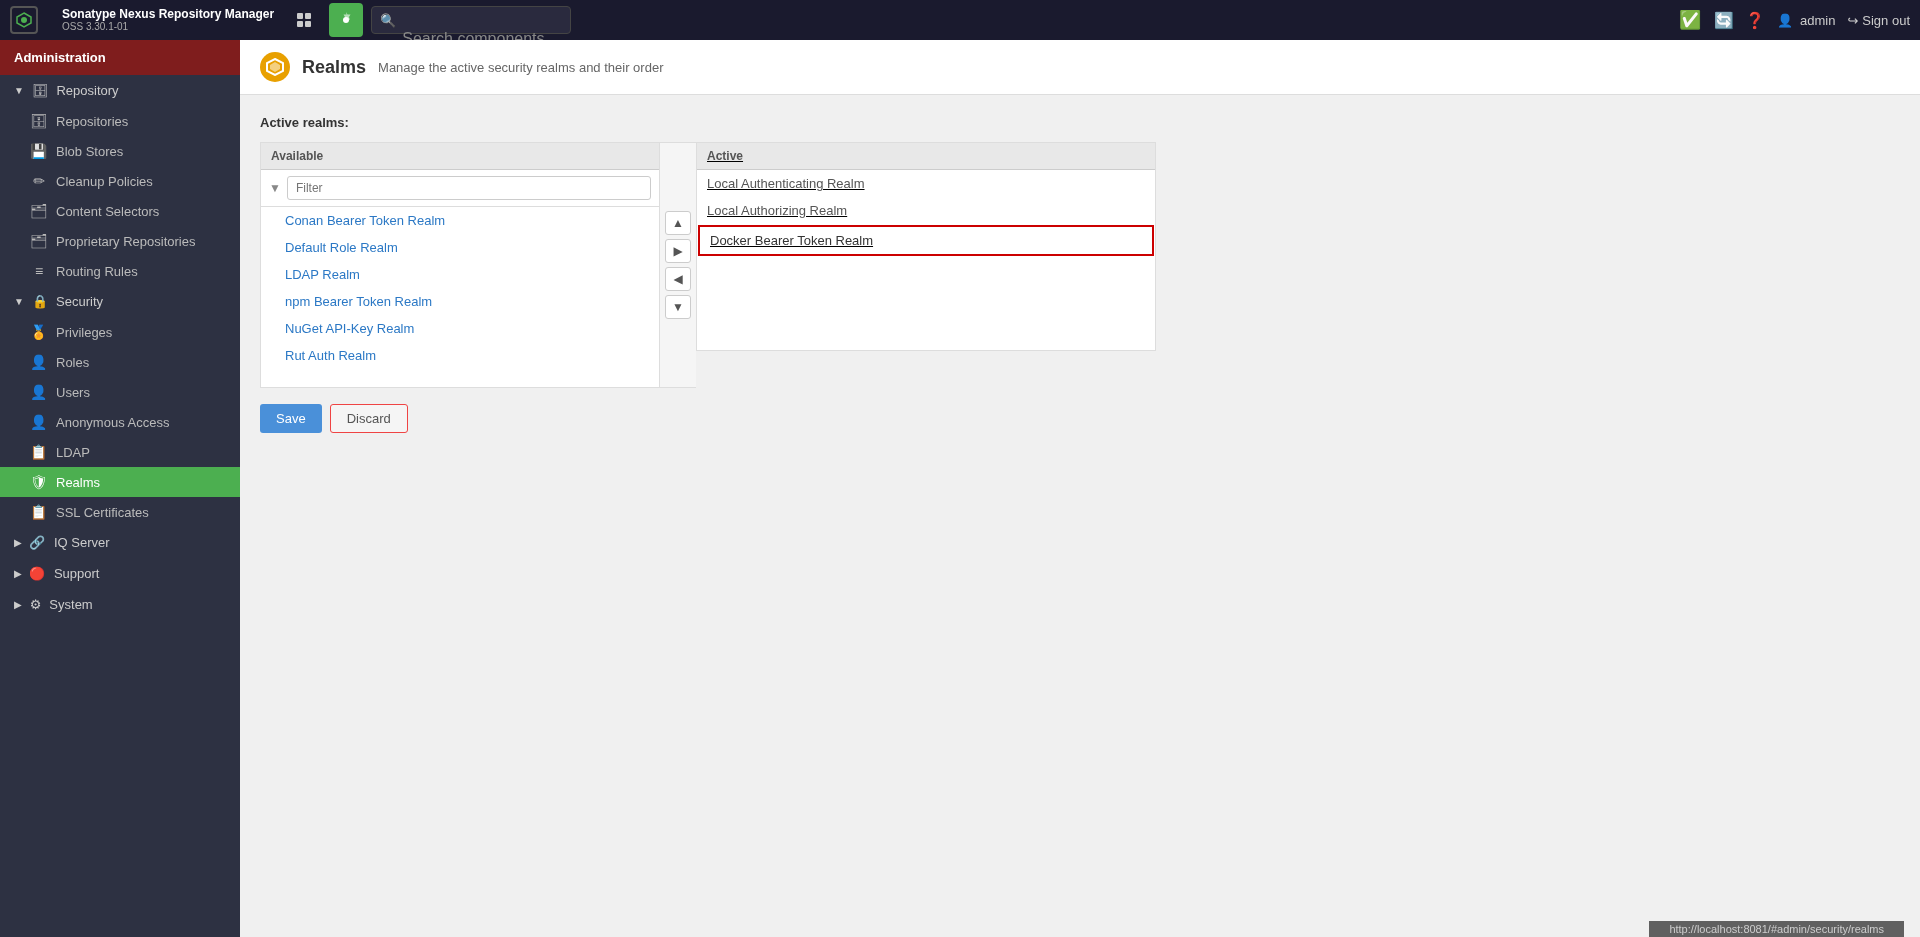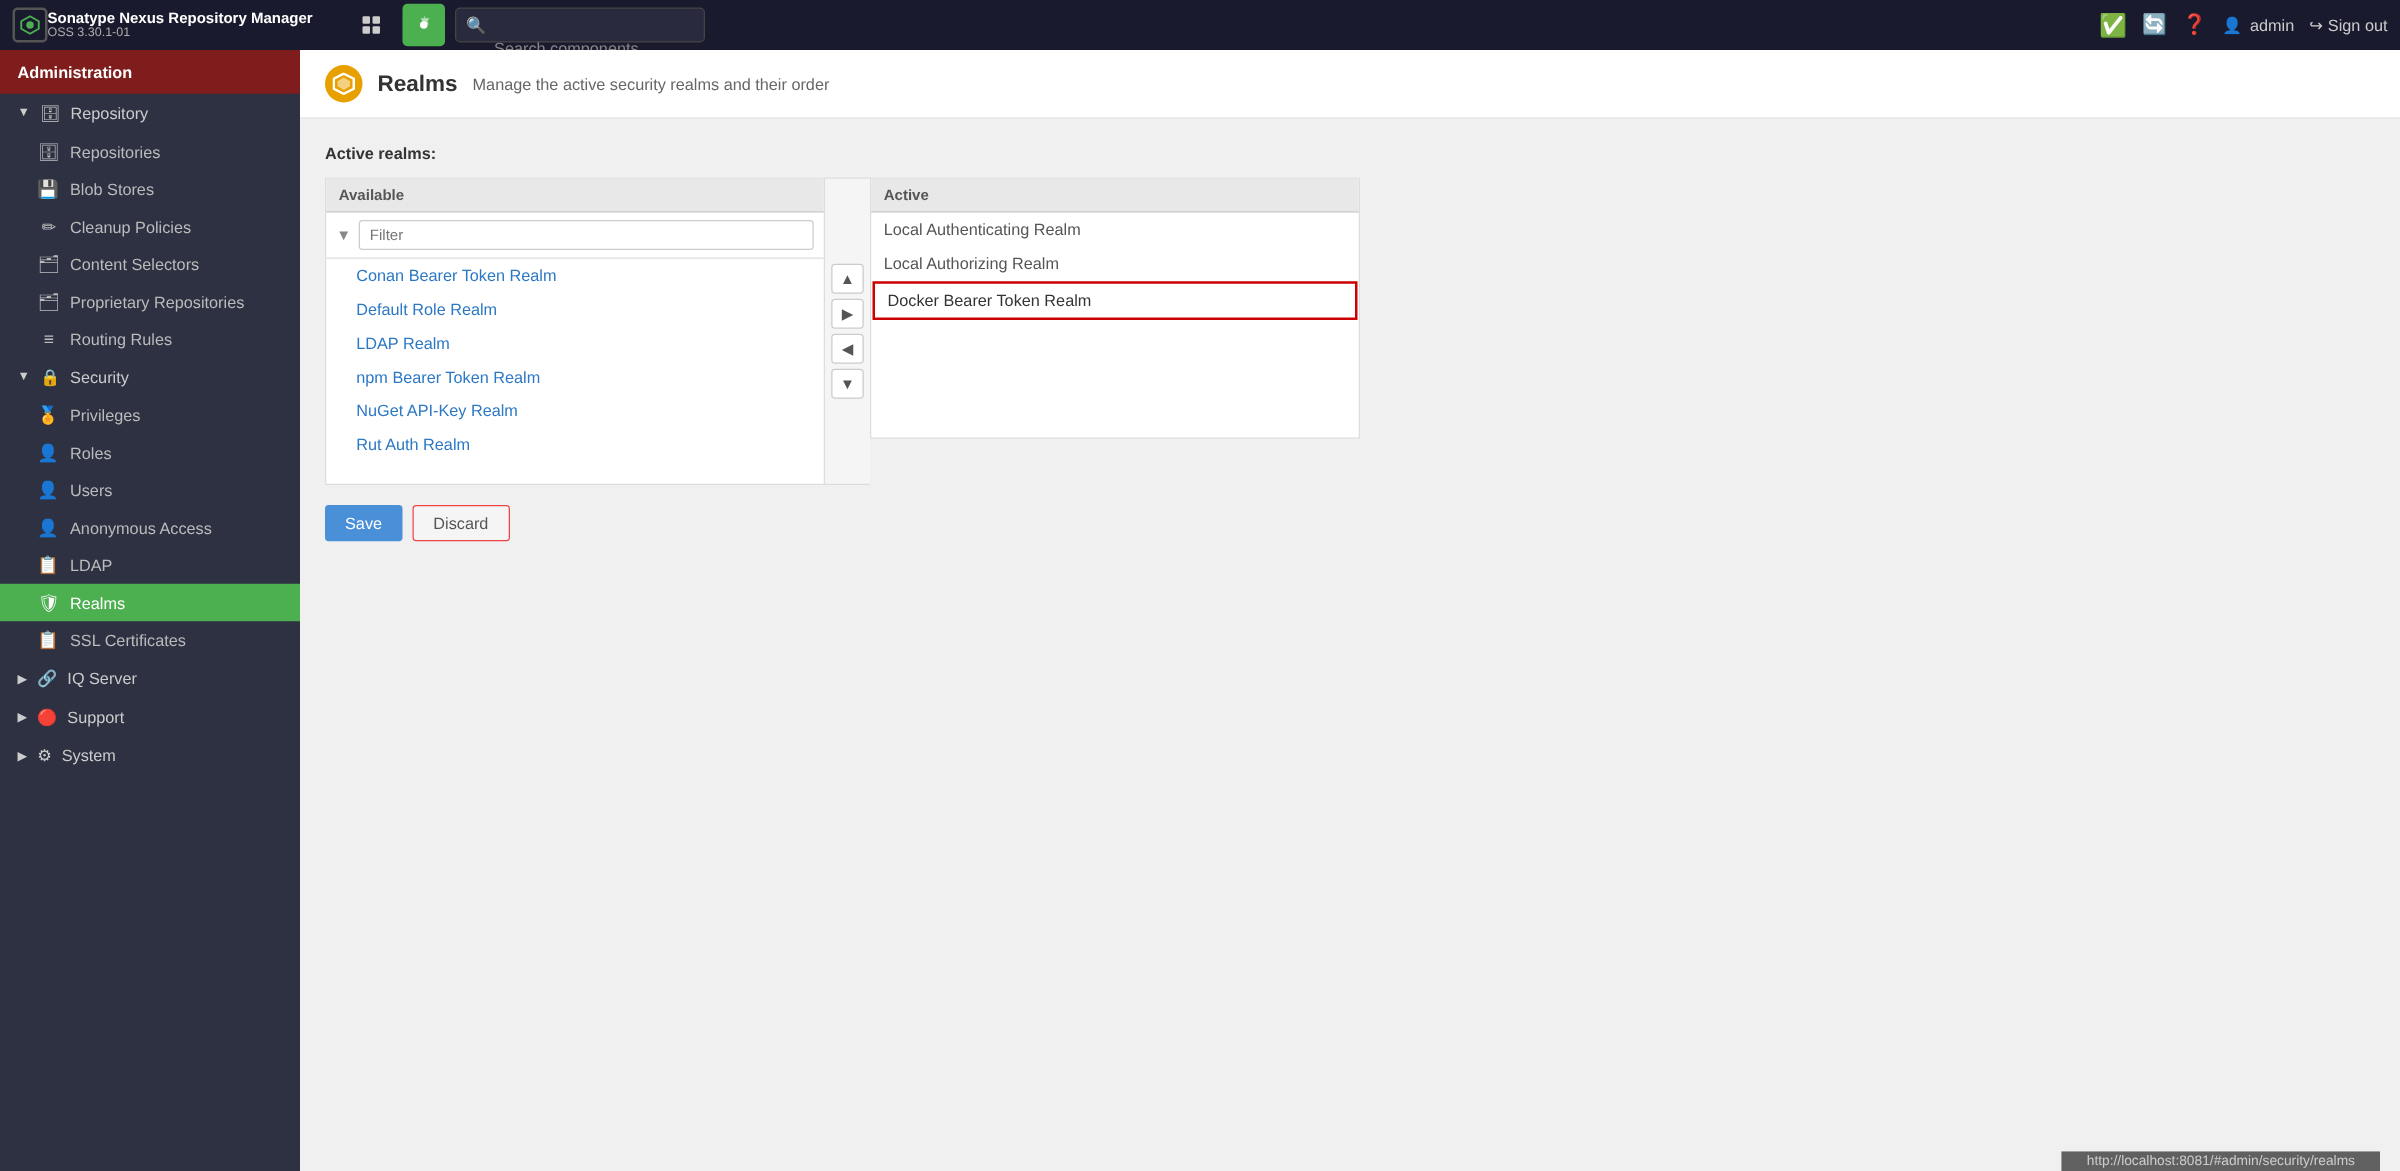--- a/index.html
+++ b/index.html
@@ -12,22 +12,22 @@
       height: 40px;
       display: flex;
       align-items: center;
       padding: 0 10px;
       flex-shrink: 0;
       gap: 8px;
     }
     .navbar-brand {
       display: flex;
       align-items: center;
-      gap: 0;
-      margin-right: 22px;
+      gap: 24px;
+      margin-right: 5px;
       justify-content: space-between;
     }
     .brand-logo {
       width: 28px;
       height: 28px;
       background: #1a1a2e;
       border: 2px solid #555;
       border-radius: 4px;
       display: flex;
       align-items: center;
@@ -59,21 +59,21 @@
       display: flex;
       align-items: center;
       padding: 0 8px;
       gap: 6px;
       flex: 0 0 200px;
     }
     .search-box input {
       background: transparent;
       border: none;
       color: #ccc;
-      font-size: 13px;
+      font-size: 16px;
       outline: none;
       width: 100%;
       margin-top: 37px;
     }
     .search-box input::placeholder { color: #888; }
     .navbar-spacer { flex: 1; }
     .navbar-right {
       display: flex;
       align-items: center;
       gap: 12px;
@@ -248,21 +248,22 @@
       border-radius: 3px;
       display: flex;
       align-items: center;
       justify-content: center;
       cursor: pointer;
       font-size: 12px;
       color: #555;
     }
 
     .active-panel {
-      width: 392px;
+      width: 460px;
+      text-decoration: underline;
     }
     .active-list {
       min-height: 180px;
     }
     .active-list-item {
       padding: 6px 10px;
       font-size: 13px;
       color: #555;
       cursor: pointer;
     }

